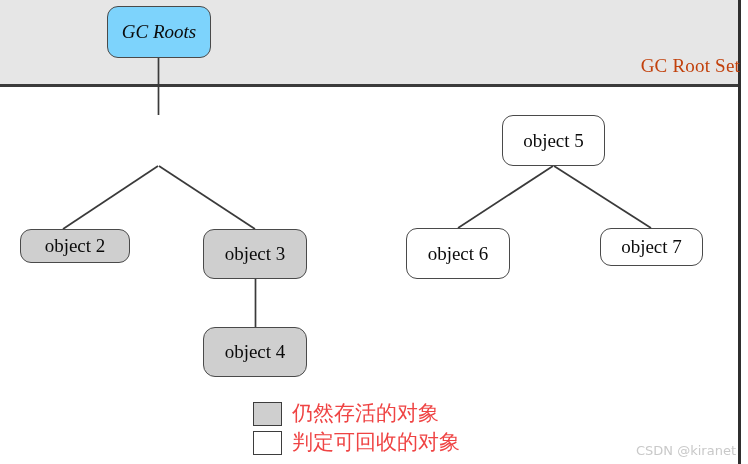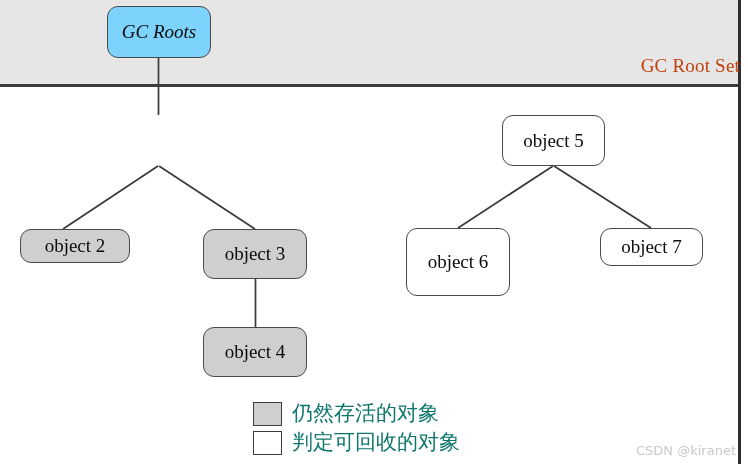--- a/index.html
+++ b/index.html
@@ -95,21 +95,21 @@
     box-sizing: border-box;
     border: 1.8px solid #3d3d3d;
     margin-right: 10px;
     flex: none;
   }
   .swatch.alive     { background: #cfcfcf; }
   .swatch.collected { background: #ffffff; }
   .legend-text {
     font-family: "DejaVu Sans", "Liberation Sans", sans-serif;
     font-size: 21px;
-    color: #0f766e;
+    color: #ef4444;
     line-height: 1;
     white-space: nowrap;
   }
   
   .watermark {
     position: absolute;
     right: 12px;
     bottom: 6px;
     font-family: "DejaVu Sans", "Liberation Sans", sans-serif;
     font-size: 13px;
@@ -144,29 +144,29 @@
 
 
   <div class="node alive" style="left:8px; top:229px; width:110px; height:34px;margin-left:12px;">
     <span>object 2</span>
   </div>
 
   <div class="node alive" style="left:203px; top:229px; width:104px; height:50px;">
     <span>object 3</span>
   </div>
 
-  <div class="node alive" style="left:203px; top:327px; width:104px; height:50px;">
+  <div class="node alive" style="left:203px; top:327px; width:104px; height:50px;border-radius:12px;">
     <span>object 4</span>
   </div>
 
   <div class="node collected" style="left:502px; top:115px; width:103px; height:51px;">
     <span>object 5</span>
   </div>
 
-  <div class="node collected" style="left:406px; top:228px; width:104px; height:68px;">
+  <div class="node collected" style="left:406px; top:228px; width:104px; height:51px;">
     <span>object 6</span>
   </div>
 
   <div class="node collected" style="left:600px; top:228px; width:103px; height:38px;">
     <span>object 7</span>
   </div>
 
   <div class="legend">
     <div class="legend-row">
       <span class="swatch alive"></span>

